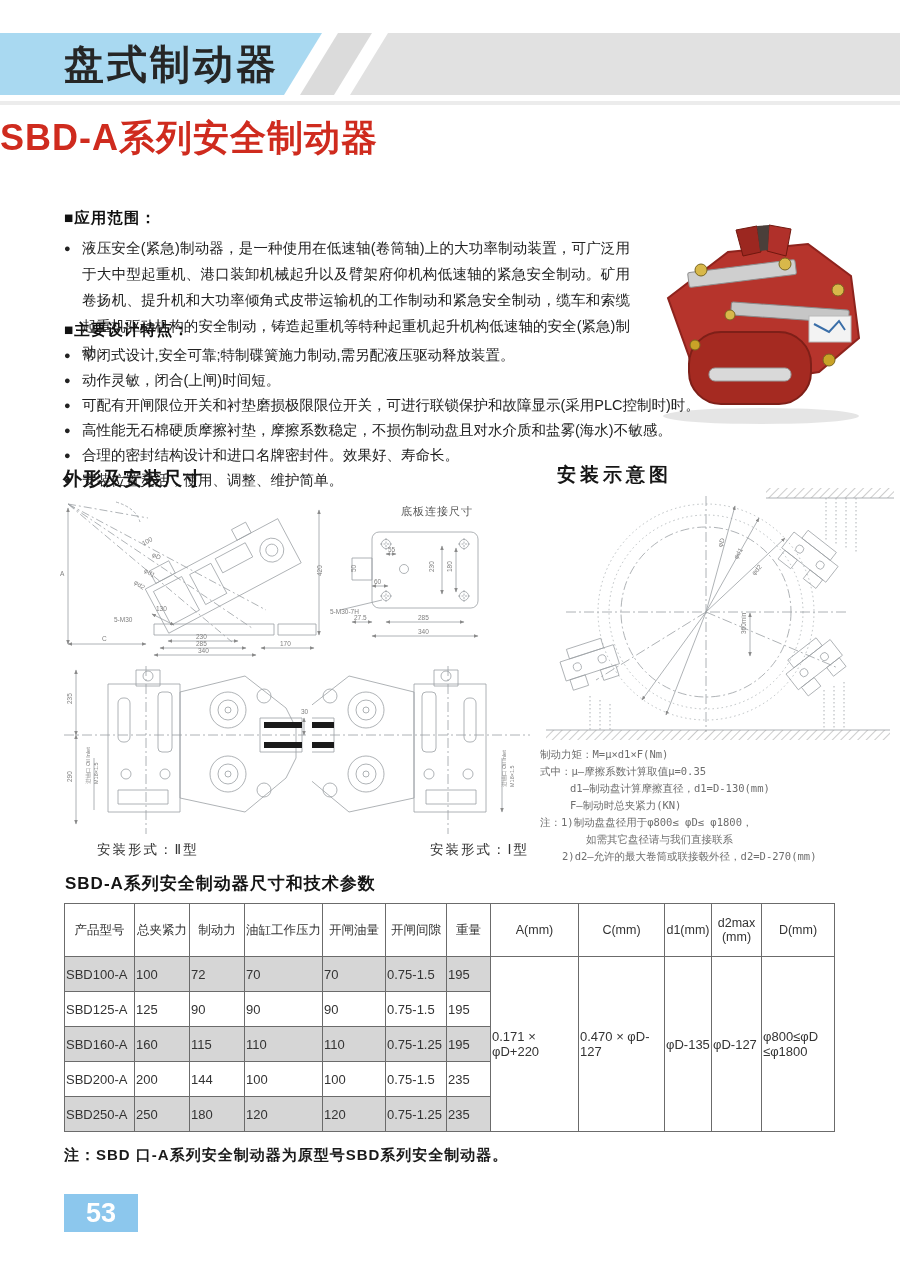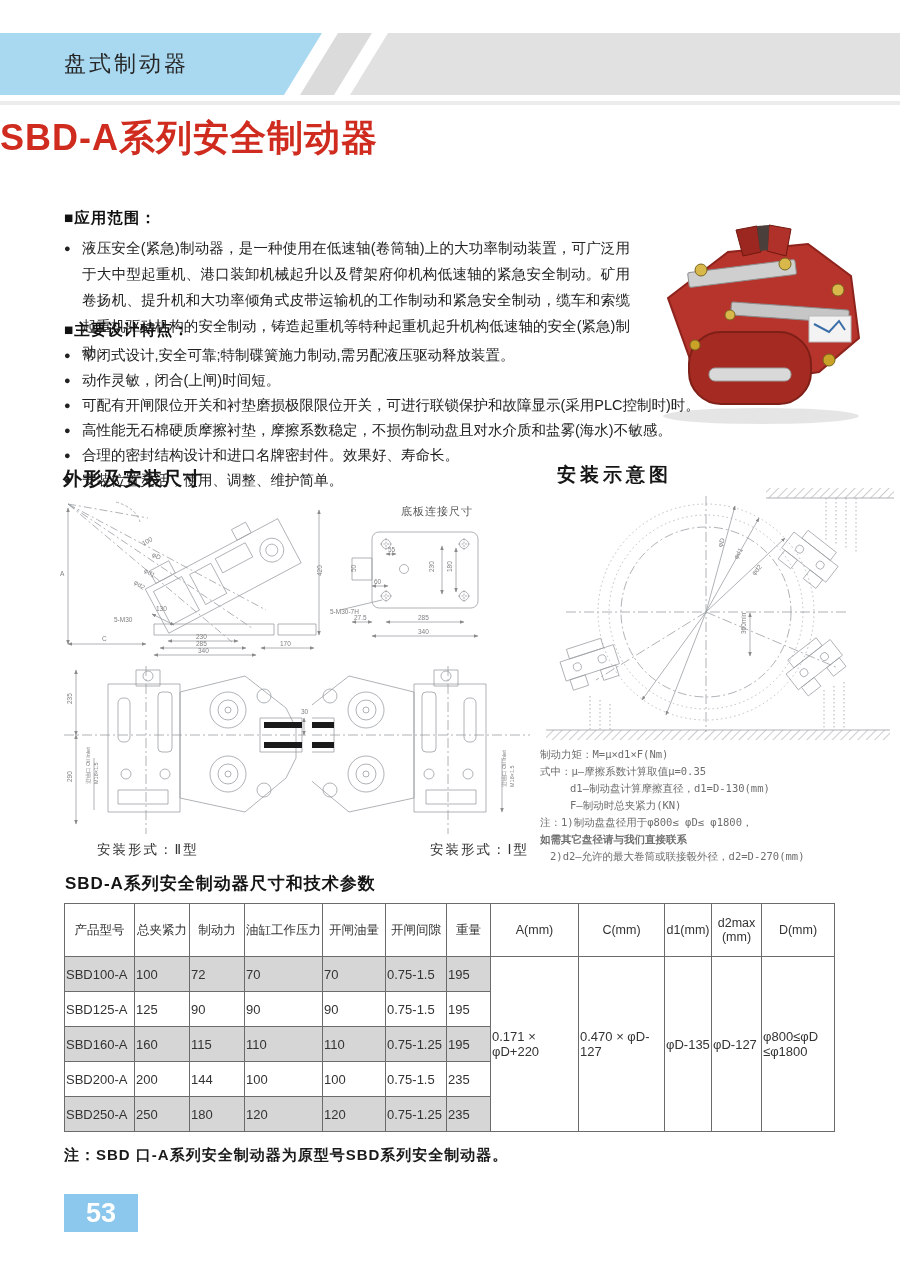--- a/index.html
+++ b/index.html
@@ -7,21 +7,21 @@
        font-family:"Liberation Sans","DejaVu Sans",sans-serif;color:#222;}
   
   .banner-wrap{position:absolute;top:33px;left:0;width:900px;height:62px;}
   .banner-blue{position:absolute;inset:0;background:#a9d9f1;
                clip-path:polygon(0 0,322px 0,284px 62px,0 62px);}
   .banner-stripe{position:absolute;inset:0;background:#dbdbdb;
                clip-path:polygon(338px 0,372px 0,334px 62px,300px 62px);}
   .banner-bar{position:absolute;inset:0;background:#e1e1e1;
                clip-path:polygon(388px 0,900px 0,900px 62px,350px 62px);}
   .banner-title{position:absolute;left:64px;top:50%;transform:translateY(-50%);
-               font-size:22px;font-weight:normal;color:#262626;letter-spacing:3px;}
+               font-size:40px;font-weight:bold;color:#262626;letter-spacing:3px;}
   .banner-underline{position:absolute;top:101px;left:0;width:900px;height:4px;background:#ececec;}
   .main-title{position:absolute;top:114px;left:0;width:900px;text-align:left;
               font-size:36px;font-weight:bold;color:#cf2b1e;letter-spacing:1px;}
   
   .app-section{position:absolute;top:208px;left:64px;width:566px;}
   .section-heading{font-size:15.5px;font-weight:bold;color:#111;letter-spacing:1px;}
   .bullet-row{display:flex;margin-top:6px;}
   .dot{flex:0 0 18px;font-size:11px;line-height:26px;color:#222;}
   .bullet-text{font-size:14.5px;line-height:26px;color:#222;text-align:justify;}
   .features-section{position:absolute;top:320px;left:64px;width:660px;}
@@ -36,22 +36,22 @@
   .svg-box{position:absolute;}
   .baseplate-caption{position:absolute;top:504px;left:352px;width:170px;text-align:center;
                      font-size:11px;color:#555;letter-spacing:1px;}
   .form-caption{position:absolute;font-size:13.5px;color:#333;letter-spacing:2px;}
   .caption-f2{top:841px;left:97px;}
   .caption-f1{top:841px;left:430px;}
   
   .notes{position:absolute;top:746px;left:540px;width:350px;font-size:10.5px;color:#6e6e6e;
          font-family:"DejaVu Sans Mono","Liberation Mono",monospace;line-height:1.62;}
   .n-ind1{margin-left:30px;}
-  .n-ind2{font-weight:bold;}
-  .n-ind3{margin-left:10px;}
+  .n-ind2{margin-left:46px;}
+  .n-ind3{margin-left:22px;}
   
   .table-title{position:absolute;top:872px;left:65px;font-size:17px;font-weight:bold;color:#141414;letter-spacing:1px;}
   table.spec{position:absolute;top:903px;left:64px;border-collapse:collapse;table-layout:fixed;width:770px;}
   table.spec th,table.spec td{border:1px solid #6b6b6b;vertical-align:middle;
         font-size:13px;color:#333;font-weight:normal;padding:1px;overflow:hidden;}
   table.spec th{height:50px;background:#fff;font-size:12.5px;}
   table.spec td{height:32px;}
   tr.alt td{background:#d6d6d6;}
   td.merged{background:#fff !important;font-size:12px;color:#444;}
   

